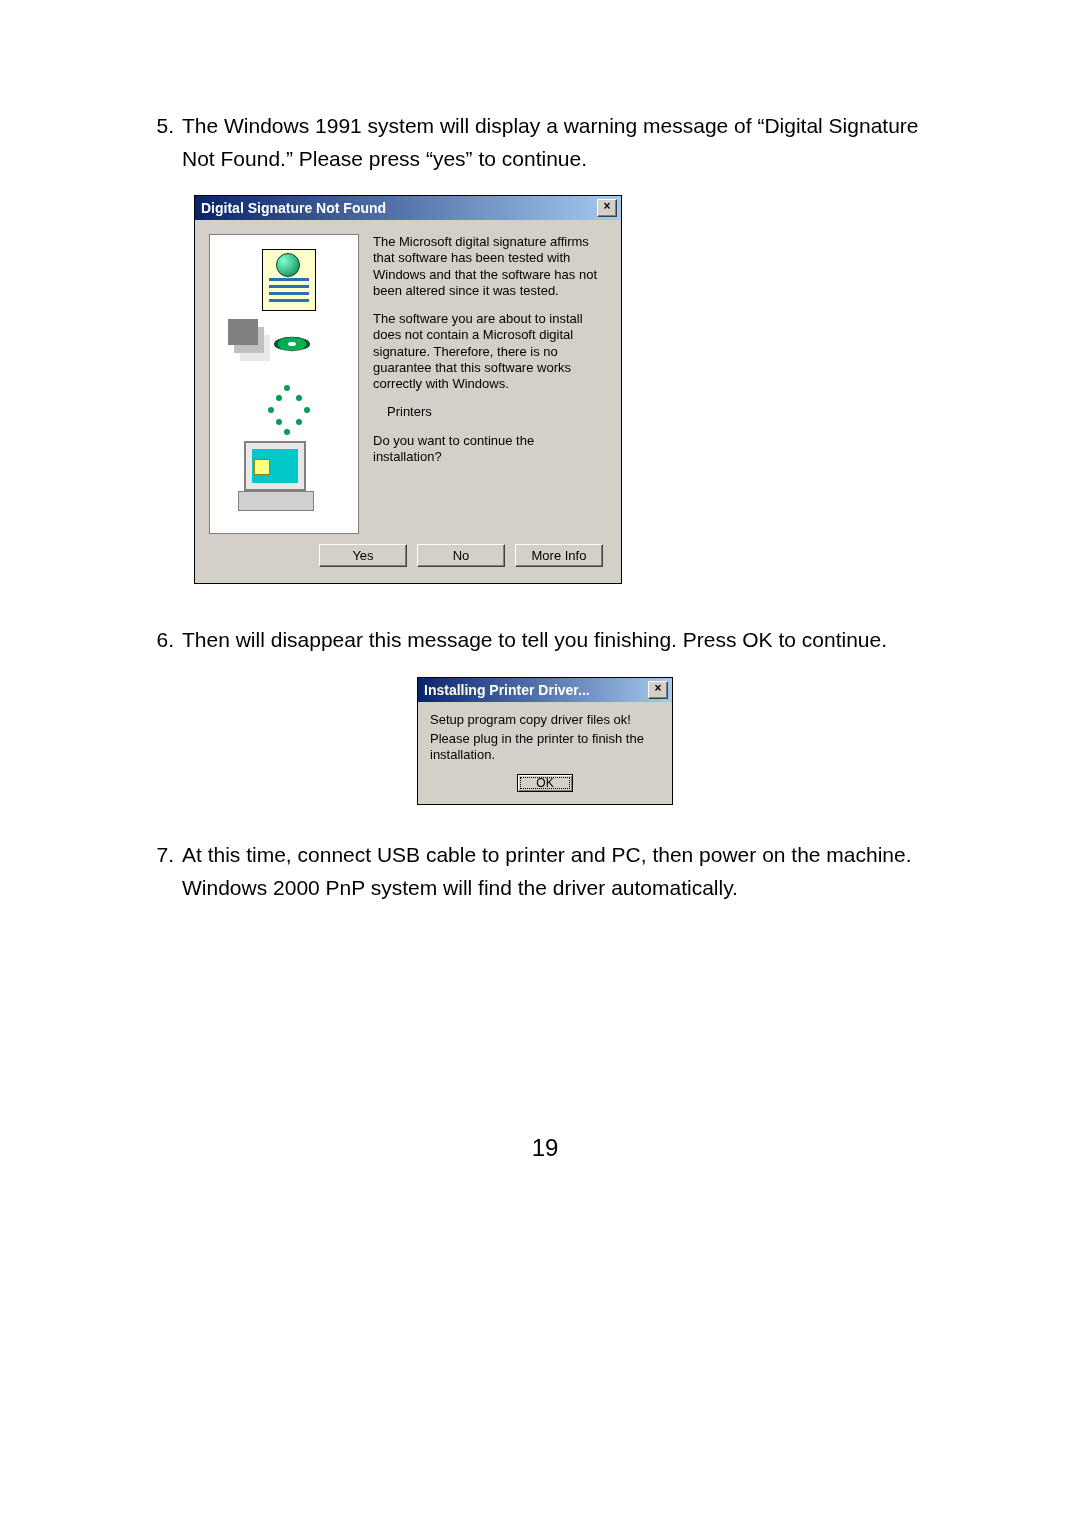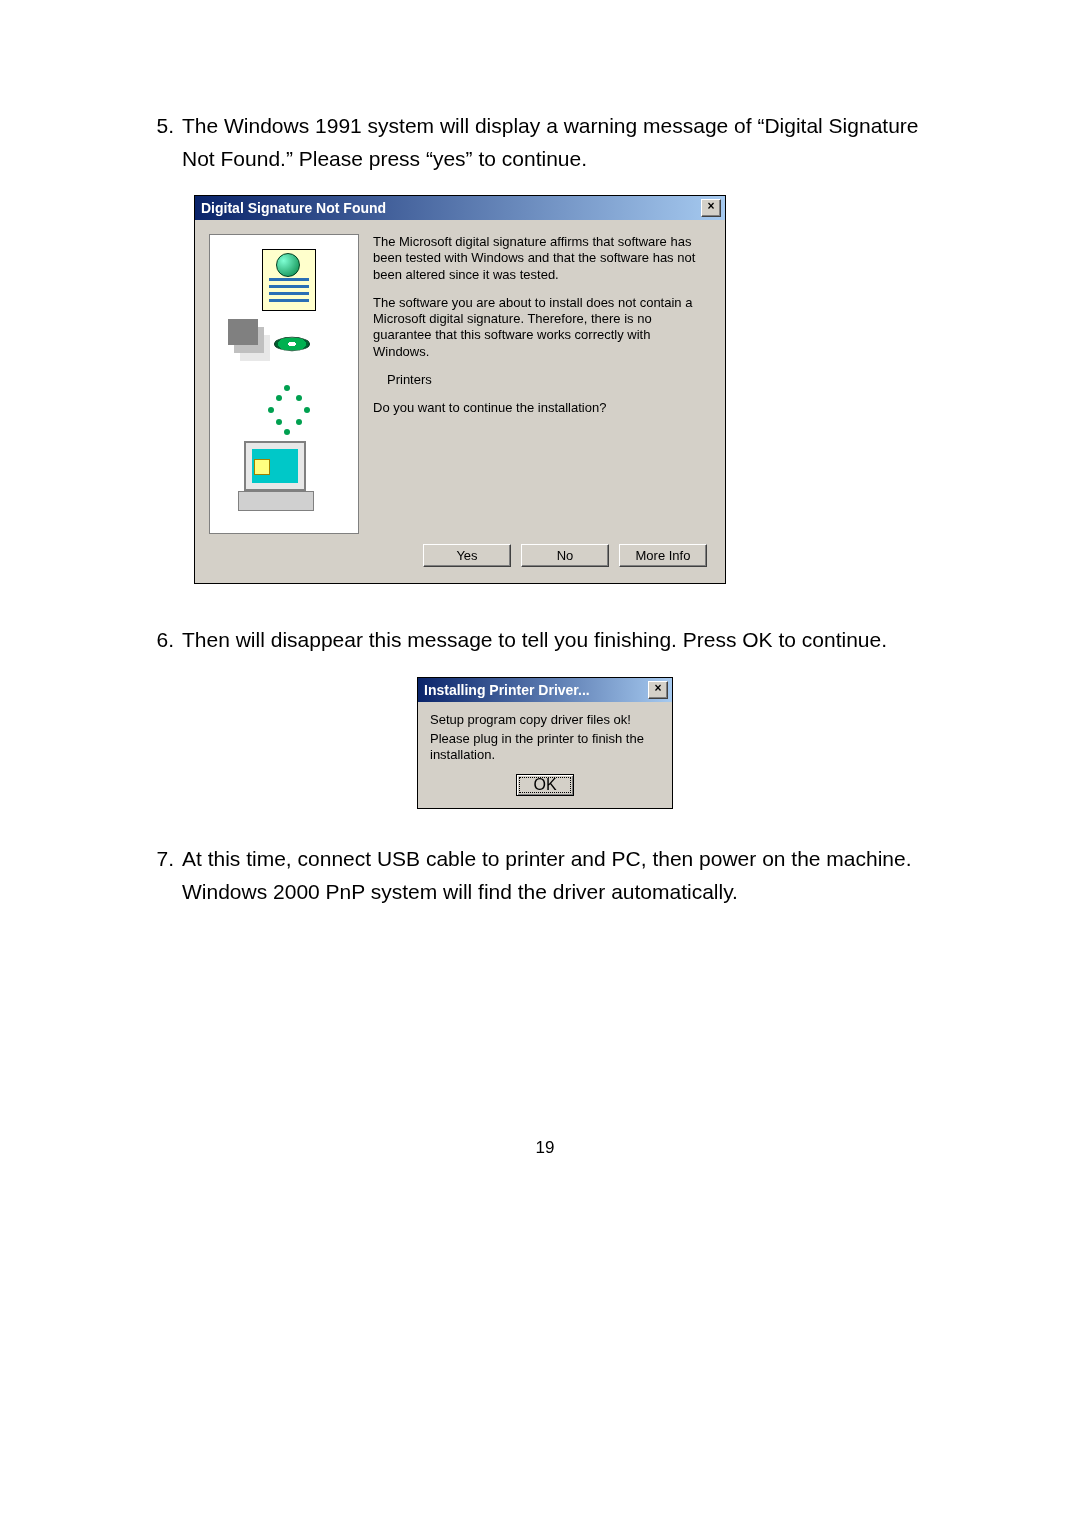--- a/index.html
+++ b/index.html
@@ -87,21 +87,21 @@
     outline-offset: -4px;
     border: 1px solid #000;
     box-shadow: inset 1px 1px 0 #fff, inset -1px -1px 0 #808080;
   }
 
   
   .dlg1-wrap {
     margin: 8px 0 40px 54px;
   }
   .dlg1 {
-    width: 532px;
+    width: 428px;
   }
   .dlg1-body {
     display: flex;
     padding: 14px 16px 4px 14px;
     font-size: 13px;
     color: #000000;
   }
   .dlg1-left {
     width: 150px;
     flex: 0 0 150px;
@@ -212,21 +212,21 @@
     margin: 0 0 2px 0;
     line-height: 1.3;
   }
   .dlg2-buttons {
     text-align: center;
     margin-top: 10px;
   }
   .dlg2-buttons .win-btn {
     min-width: 56px;
     padding: 1px 16px;
-    font-size: 16px;
+    font-size: 12px;
   }
 
   
   .dlg3-wrap {
     margin: 8px 0 0 0;
     display: flex;
     justify-content: center;
   }
   .dlg3 {
     width: 438px;
@@ -260,21 +260,21 @@
   .dlg3-icon .cable {
     position: absolute; left: 8px; top: 18px; width: 24px; height: 14px;
     border: 2px solid #777;
     border-top: none;
     border-right: none;
     border-radius: 0 0 0 12px;
   }
 
   .page-number {
     text-align: center;
-    font-size: 17px;
+    font-size: 24px;
     margin-top: 230px;
   }
 </style>
 </head>
 <body>
 
 <div class="page">
 
   <div class="list-item">
     <div class="num">5.</div>

